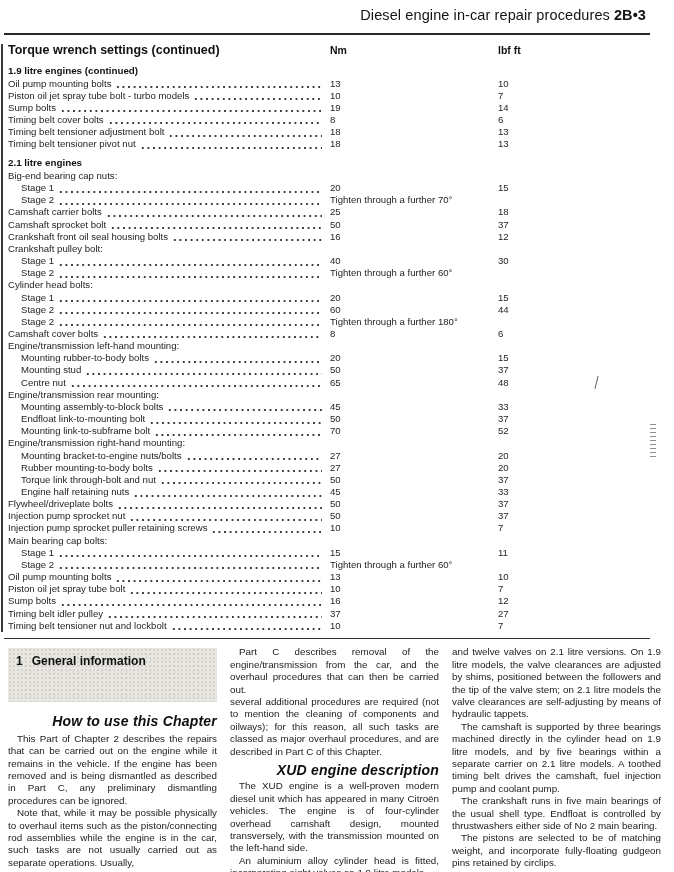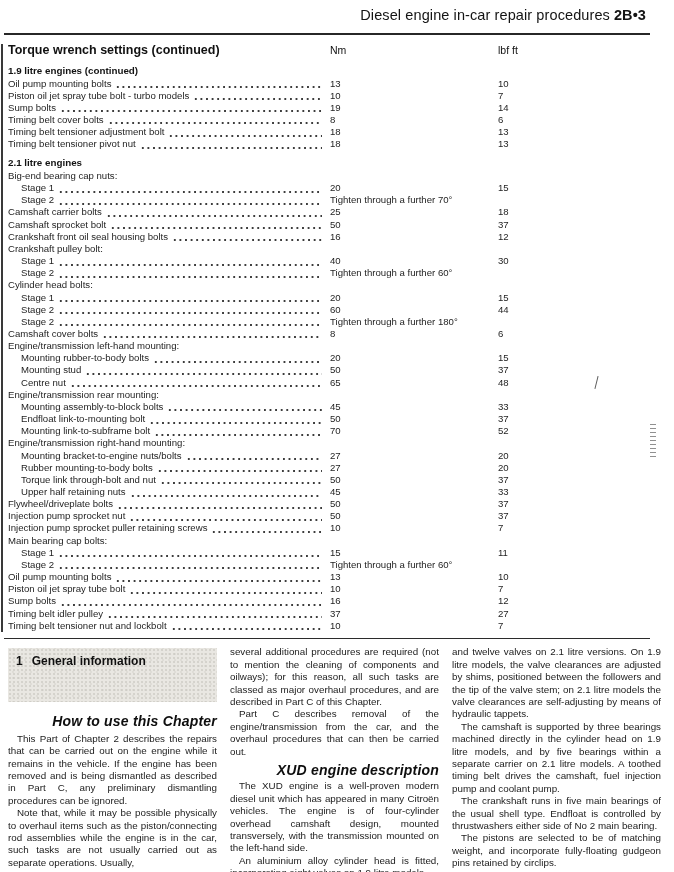--- a/index.html
+++ b/index.html
@@ -14,21 +14,21 @@
   
   .hdr{padding:6px 10px 0 8px;text-align:right;}
   .hdr-line{font-size:14.5px;letter-spacing:.1px;color:#141414;}
   .hdr-line .pref{font-weight:700;margin-left:4px;}
   .hdr-rule{height:2px;background:#272727;margin:9px 6px 0 4px;}
 
   
   .tbl{padding:8px 8px 0 8px;}
   .t-head{display:flex;align-items:baseline;}
   .t-head-title{flex:1;font-size:12.5px;font-weight:700;color:#111;}
-  .th-nm,.th-lbf{font-size:10.5px;font-weight:400;color:#111;}
+  .th-nm,.th-lbf{font-size:10.5px;font-weight:700;color:#111;}
   .th-nm{width:168px;}
   .th-lbf{width:150px;}
   .t-rows{margin-top:8px;}
   .t-sec-heading{font-size:9.8px;font-weight:700;margin-top:7px;line-height:12.5px;color:#131313;}
   .t-row{display:flex;align-items:baseline;line-height:12.15px;font-size:9.6px;color:#1e1e1e;}
   .t-row.t-indent .t-label{padding-left:13px;}
   .t-label{white-space:nowrap;flex:0 0 auto;}
   .t-dots{flex:1 1 auto;align-self:stretch;margin:0 8px 0 4px;
     background-image:radial-gradient(circle,#3c3c3c 0.7px,rgba(0,0,0,0) 0.95px);
     background-size:5.6px 6px;background-repeat:repeat-x;background-position:0 6.5px;}
@@ -251,21 +251,21 @@
           <span class="t-nm">27</span>
           <span class="t-lbf">20</span>
         </div>
         <div class="t-row t-indent">
           <span class="t-label">Torque link through-bolt and nut</span>
           <span class="t-dots"></span>
           <span class="t-nm">50</span>
           <span class="t-lbf">37</span>
         </div>
         <div class="t-row t-indent">
-          <span class="t-label">Upper half retaining nuts</span>
+          <span class="t-label">Engine half retaining nuts</span>
           <span class="t-dots"></span>
           <span class="t-nm">45</span>
           <span class="t-lbf">33</span>
         </div>
         <div class="t-row">
           <span class="t-label">Flywheel/driveplate bolts</span>
           <span class="t-dots"></span>
           <span class="t-nm">50</span>
           <span class="t-lbf">37</span>
         </div>
@@ -342,22 +342,22 @@
       </div>
       <div class="ital-head">How to use this Chapter</div>
       <div>
           <p class="para">This Part of Chapter 2 describes the repairs that can be carried out on the engine while it remains in the vehicle. If the engine has been removed and is being dismantled as described in Part C, any preliminary dismantling procedures can be ignored.</p>
           <p class="para">Note that, while it may be possible physically to overhaul items such as the piston/connecting rod assemblies while the engine is in the car, such tasks are not usually carried out as separate operations. Usually,</p>
         </div>
     </div>
 
     <div class="col">
       <div>
+          <p class="para">Part C describes removal of the engine/transmission from the car, and the overhaul procedures that can then be carried out.</p>
           <p class="para noindent">several additional procedures are required (not to mention the cleaning of components and oilways); for this reason, all such tasks are classed as major overhaul procedures, and are described in Part C of this Chapter.</p>
-          <p class="para">Part C describes removal of the engine/transmission from the car, and the overhaul procedures that can then be carried out.</p>
         </div>
       <div class="ital-head mid">XUD engine description</div>
       <div>
           <p class="para">The XUD engine is a well-proven modern diesel unit which has appeared in many Citroën vehicles. The engine is of four-cylinder overhead camshaft design, mounted transversely, with the transmission mounted on the left-hand side.</p>
           <p class="para">An aluminium alloy cylinder head is fitted, incorporating eight valves on 1.9 litre models,</p>
         </div>
     </div>
 
     <div class="col">
       <div>

